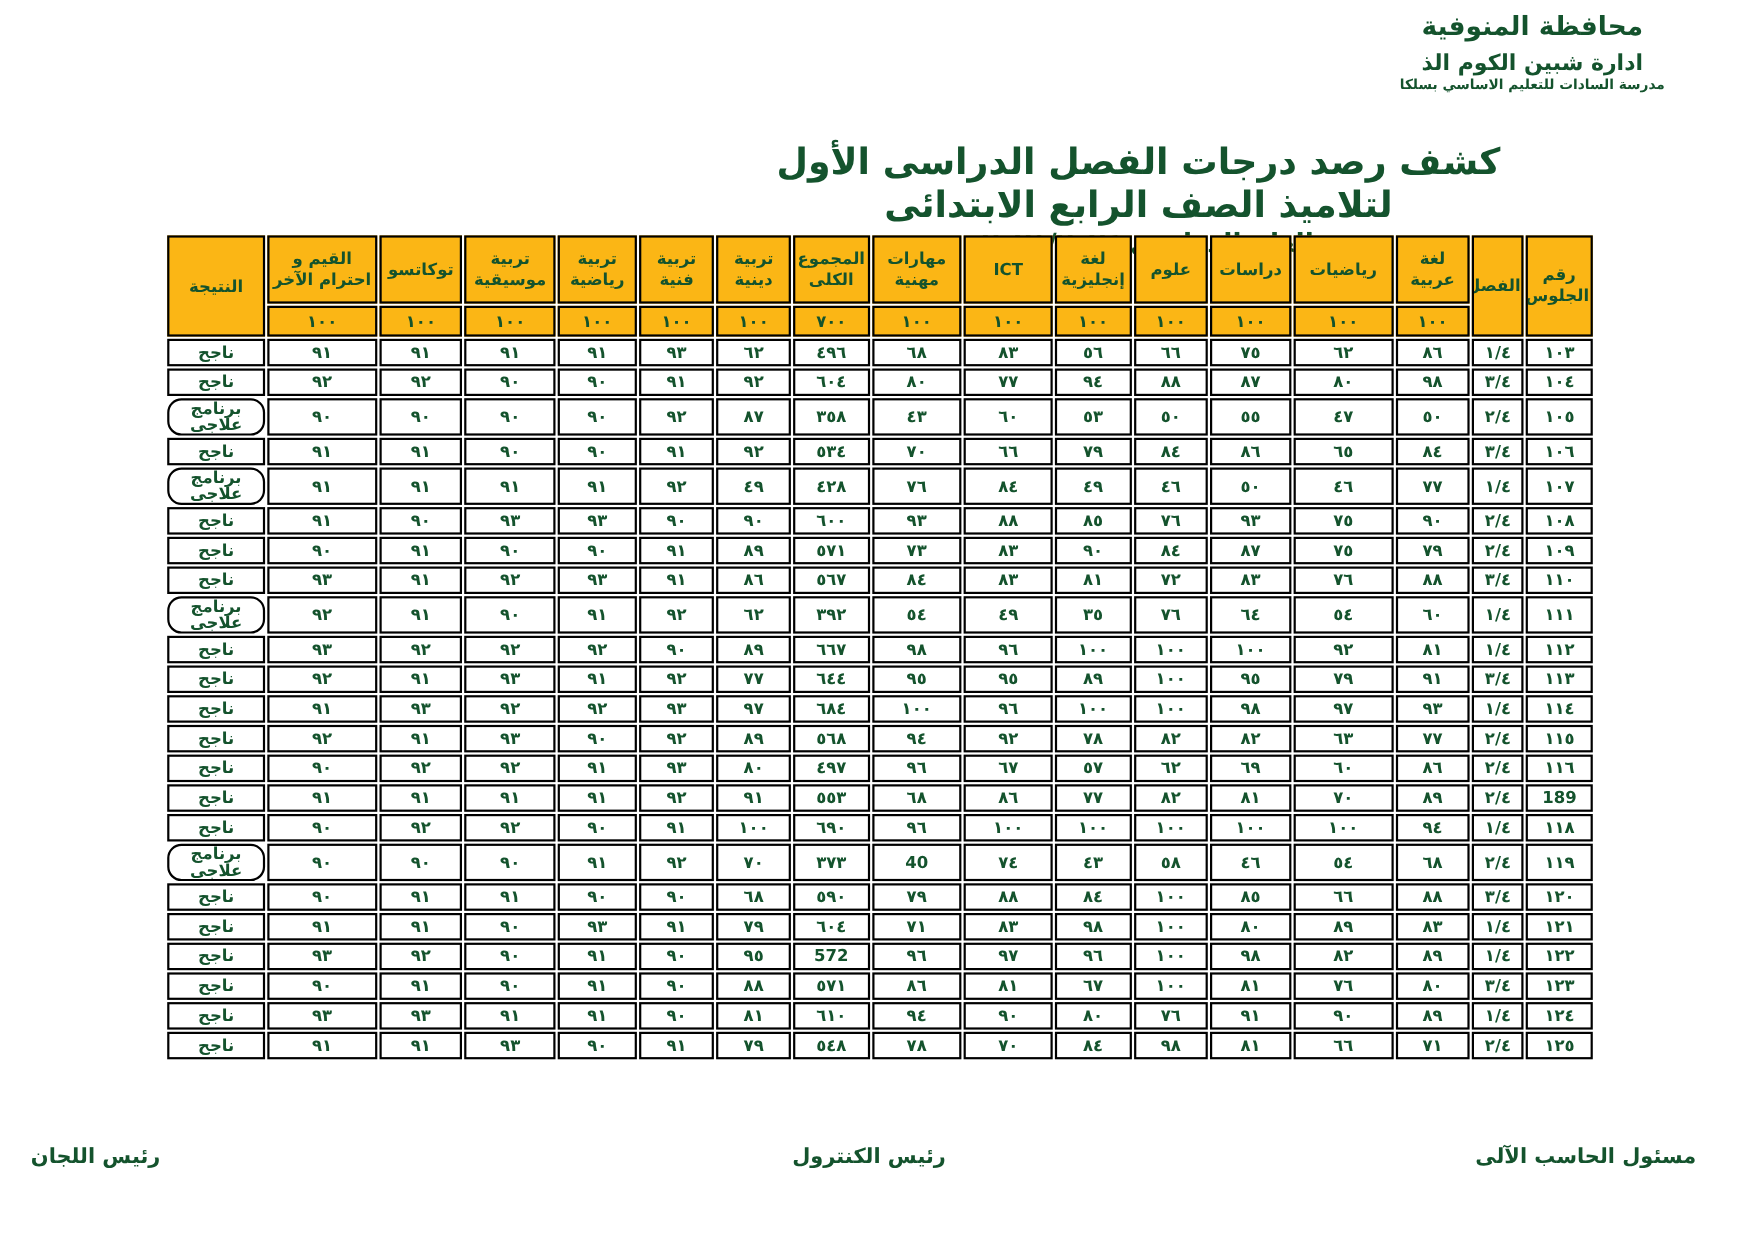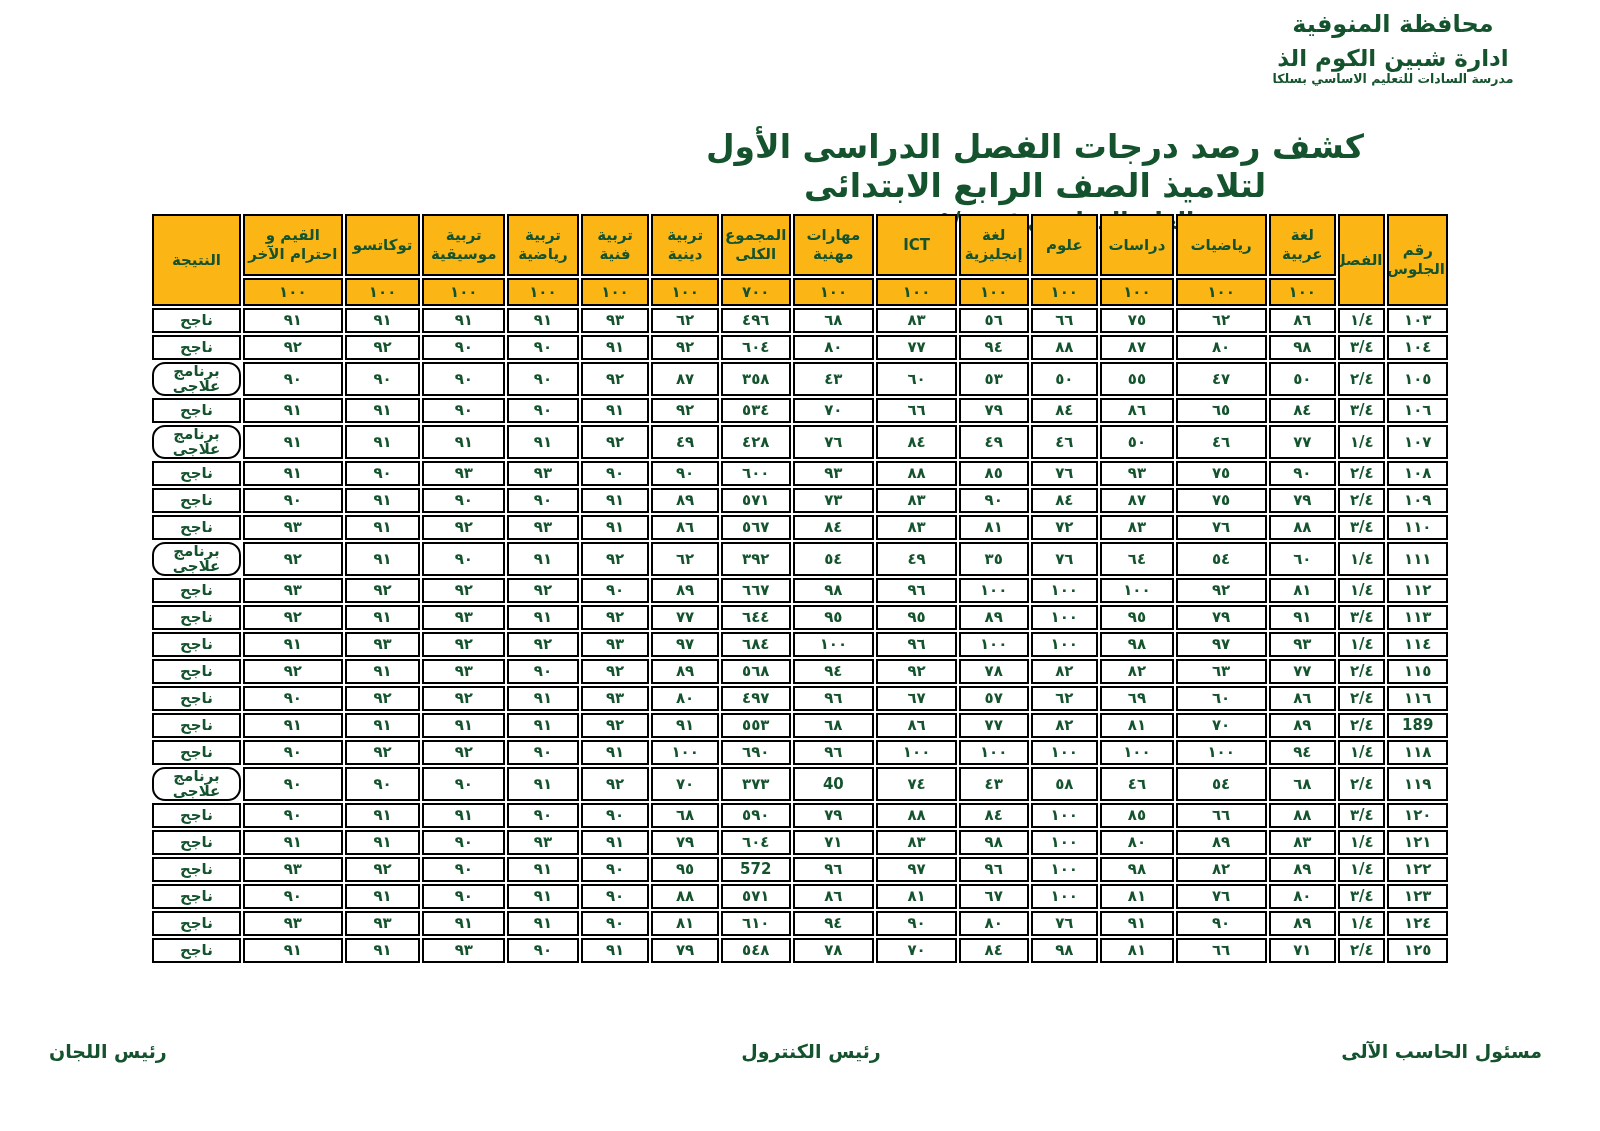--- a/index.html
+++ b/index.html
@@ -17,21 +17,21 @@
   
   .org {
     position: absolute;
     top: 10px;
     right: 52px;
     width: 310px;
     text-align: center;
     font-weight: bold;
   }
   .org .l1 { font-size: 24px; }
-  .org .l2 { font-size: 23px; margin-top: 7px; }
+  .org .l2 { font-size: 20px; margin-top: 7px; }
   .org .l3 { font-size: 12.5px; }
 
   
   .title {
     position: absolute;
     top: 127px;
     right: 225px;
     width: 680px;
     text-align: center;
     font-weight: bold;
@@ -73,21 +73,20 @@
   td.pass { font-size: 17px; }
   td.remedial { font-size: 11.5px; border-radius: 13px; }
 
   
   .footer-label {
     position: absolute;
     top: 1040px;
     font-weight: bold;
     font-size: 19px;
     white-space: nowrap;
-    margin-left: 21px;
   }
   .footer-right  { right: 58px; }
   .footer-center { left: 790px; transform: translateX(-50%); }
   .footer-left   { left: 28px; }
 </style>
 </head>
 <body>
 
 <div class="sheet">
 

